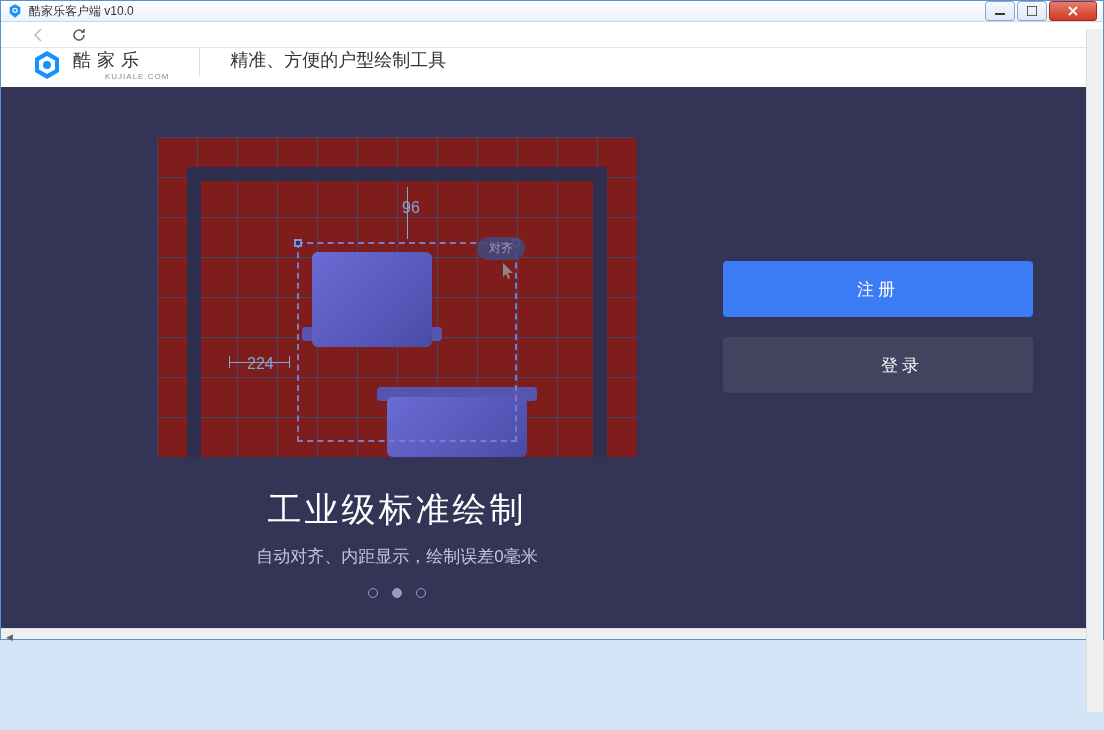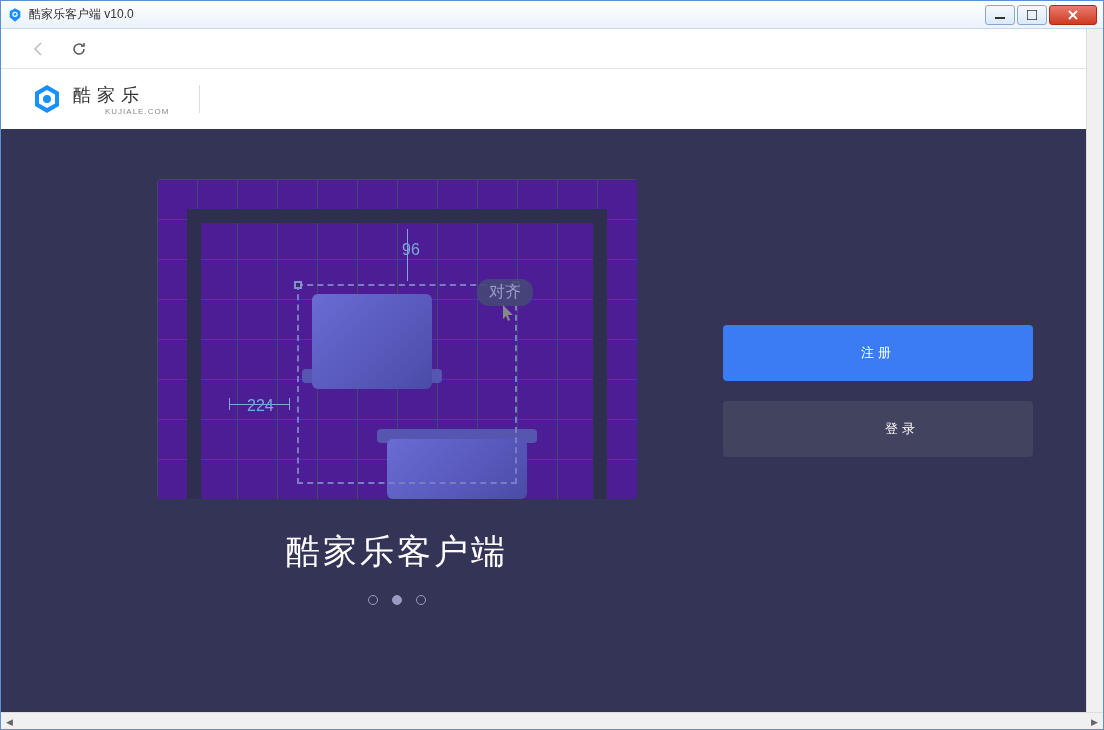--- a/index.html
+++ b/index.html
@@ -5,21 +5,21 @@
     * { margin: 0; padding: 0; box-sizing: border-box; }
     body {
       font-family: "Microsoft YaHei", "PingFang SC", sans-serif;
       background: #d4e4f7;
       width: 1104px;
       height: 730px;
       overflow: hidden;
     }
     .window {
       width: 1104px;
-      height: 730px;
+      height: 640px;
       background: #fff;
       border: 1px solid #5a8fd6;
       display: flex;
       flex-direction: column;
     }
     .titlebar {
       height: 28px;
       background: linear-gradient(#fff, #eaf2fb);
       border-bottom: 1px solid #c8d8ea;
       display: flex;
@@ -63,21 +63,21 @@
     .nav-arrow, .refresh-icon {
       color: #888;
       cursor: pointer;
       display: flex;
       align-items: center;
     }
     .header {
       height: 60px;
       background: #fff;
       display: flex;
-      align-items: center;
+      align-items: flex-start;
       padding: 0 30px;
       gap: 30px;
     }
     .logo-wrap {
       display: flex;
       align-items: center;
       gap: 10px;
     }
     .logo-mark {
       width: 32px; height: 32px;
@@ -110,21 +110,21 @@
     }
     .hero-left {
       flex: 1;
       display: flex;
       flex-direction: column;
       align-items: center;
     }
     .illustration {
       width: 480px;
       height: 320px;
-      background: #4c1d95;
+      background: #7f1d1d;
       border-radius: 4px;
       position: relative;
       overflow: hidden;
     }
     .grid {
       position: absolute; inset: 0;
       background-image:
         linear-gradient(#44456a 1px, transparent 1px),
         linear-gradient(90deg, #44456a 1px, transparent 1px);
       background-size: 40px 40px;
@@ -181,21 +181,21 @@
       position: absolute; width: 1px; height: 12px; background: #7fa8d6; top: 219px;
     }
     .dim132-tick1 { left: 72px; }
     .dim132-tick2 { left: 132px; }
     .tooltip {
       position: absolute;
       left: 320px; top: 100px;
       background: rgba(70,72,120,0.9);
       border-radius: 12px;
       padding: 3px 12px;
-      font-size: 16px;
+      font-size: 12px;
       color: #9b9ccc;
     }
     .cursor {
       position: absolute;
       left: 340px; top: 124px;
       color: #888;
     }
     .hero-title {
       margin-top: 30px;
       color: #fff;
@@ -226,21 +226,21 @@
       justify-content: center;
       gap: 20px;
       padding-bottom: 80px;
     }
     .btn {
       height: 56px;
       border-radius: 4px;
       display: flex;
       align-items: center;
       justify-content: center;
-      font-size: 13px;
+      font-size: 17px;
       color: #fff;
       cursor: pointer;
       letter-spacing: 4px;
     }
     .btn-primary { background: #3b7cf4; }
     .btn-secondary { background: #42435f; padding-left: 48px; }
     .bottom-scroll {
       height: 17px;
       background: #f0f0f0;
       border-top: 1px solid #ddd;
@@ -307,20 +307,21 @@
             <path fill="#fff" d="M16 7l8 4.5v9L16 25l-8-4.5v-9z"></path>
             <circle cx="16" cy="16" r="4" fill="#1890ff"></circle>
           </svg>
       </span>
       <div>
         <div class="logo-text-cn">酷家乐</div>
         <div class="logo-text-en">KUJIALE.COM</div>
       </div>
     </div>
     <div class="header-divider"></div>
+    <div class="tagline">精准、方便的户型绘制工具</div>
   </div>
 
   <div class="hero">
     <div class="hero-left">
       <div class="illustration">
         <div class="grid"></div>
         <div class="walls"></div>
         <div class="dim96-line"></div>
         <div class="dim96">96</div>
         <div class="dim132-line"></div>
@@ -335,21 +336,22 @@
           <div class="handle h1"></div>
           <div class="handle h2"></div>
         </div>
         <div class="tooltip">对齐</div>
         <div class="cursor">
           <svg width="20" height="20" viewBox="0 0 20 20">
               <path d="M6 2v14l3-3 2 5 2-1-2-5h5z" fill="#888"></path>
             </svg>
         </div>
       </div>
-      <div class="hero-title">酷家乐客户端</div>
+      <div class="hero-title">工业级标准绘制</div>
+      <div class="hero-subtitle">自动对齐、内距显示，绘制误差0毫米</div>
       <div class="dots">
         <div class="dot"></div>
         <div class="dot active"></div>
         <div class="dot"></div>
       </div>
     </div>
     <div class="hero-right">
       <div class="btn btn-primary">注册</div>
       <div class="btn btn-secondary">登录</div>
     </div>

